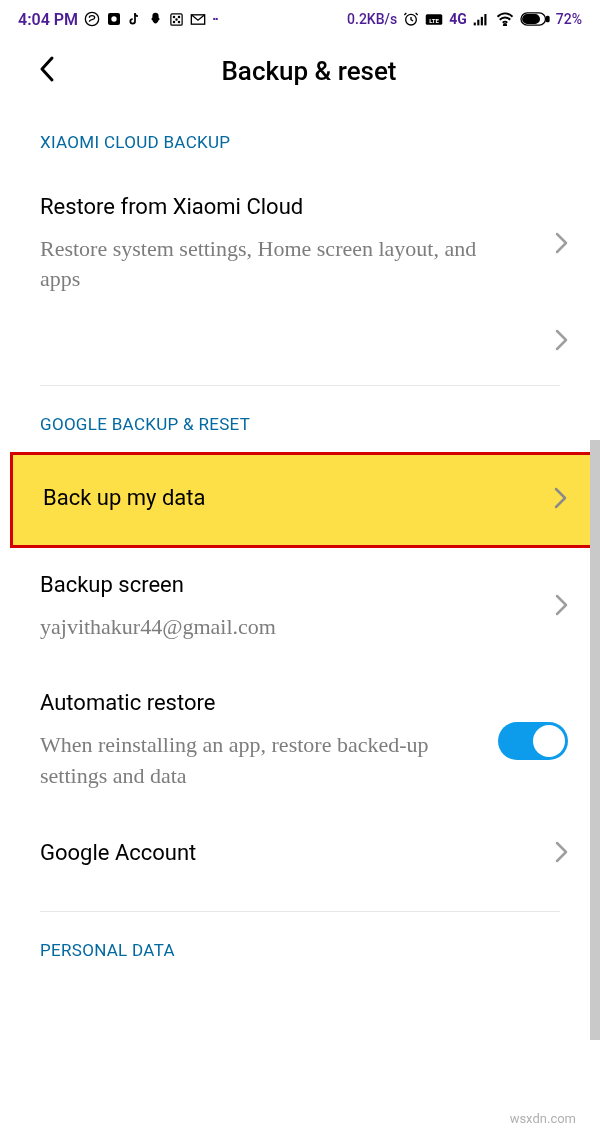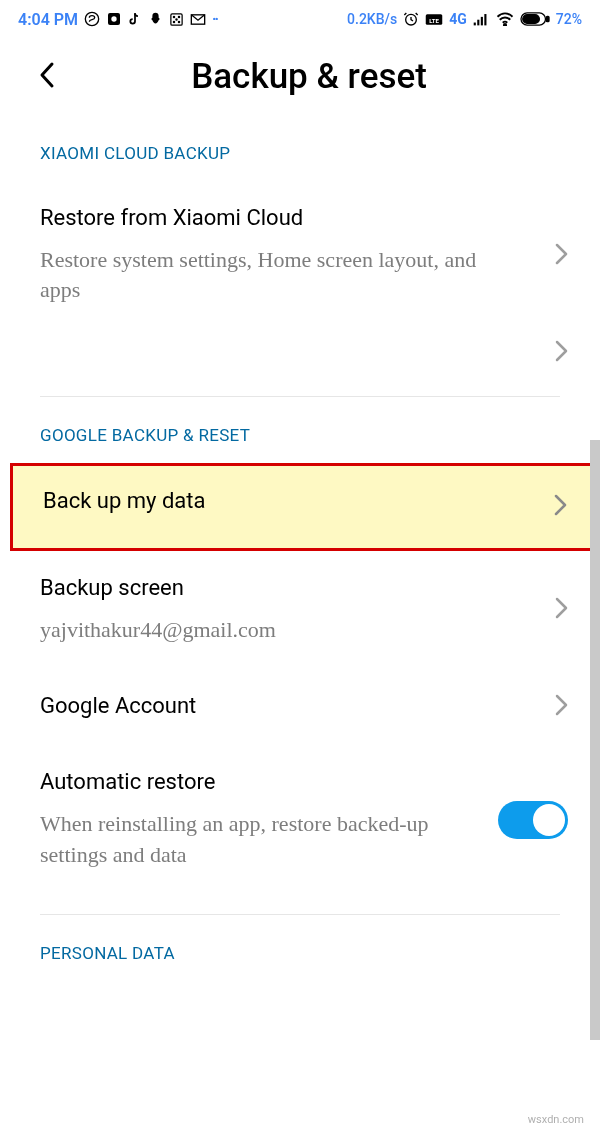--- a/index.html
+++ b/index.html
@@ -1,48 +1,48 @@
 <!DOCTYPE html>
 <html><head>
   <meta charset="utf-8">
   <style>
     * { margin: 0; padding: 0; box-sizing: border-box; font-family: -apple-system, BlinkMacSystemFont, 'Segoe UI', Roboto, sans-serif; }
     body { width: 600px; height: 1130px; background: #fff; position: relative; overflow: hidden; }
 
-    .status-bar { height: 38px; display: flex; justify-content: space-between; padding: 0 18px; font-size: 15px; font-weight: 500; color: #3b82f6; }
+    .status-bar { height: 38px; display: flex; justify-content: space-between; padding: 0 18px; font-size: 15px; font-weight: 500; color: #4c1d95; }
     .status-left { display: flex; align-items: center; gap: 6px; }
     .status-right { display: flex; align-items: center; gap: 6px; font-size: 14px; }
     .status-time { font-size: 16px; font-weight: 600; }
     .status-icon { display: inline-flex; align-items: center; }
 
     .header { display: flex; align-items: center; padding: 18px 20px 18px 38px; position: relative; }
     .back-btn { position: absolute; left: 38px; top: 50%; transform: translateY(-50%); }
-    .page-title { flex: 1; text-align: center; font-size: 35px; font-weight: 500; color: #000; }
+    .page-title { flex: 1; text-align: center; font-size: 26px; font-weight: 500; color: #000; }
 
     .content { padding: 0; }
     .section-header { padding: 28px 40px 18px 40px; font-size: 17px; color: #0369a1; font-weight: 400; letter-spacing: 0.3px; }
 
     .list-item { padding: 18px 40px; display: flex; align-items: center; position: relative; justify-content: center; }
     .list-item.tall { padding: 22px 40px 24px 40px; }
     .item-body { flex: 1; padding-right: 48px; }
     .item-title { font-size: 22px; color: #000; font-weight: 400; line-height: 1.35; }
     .item-sub { font-size: 22px; color: #7d7d7d; font-weight: 400; line-height: 1.4; margin-top: 12px; font-family: Liberation Serif, serif; }
     .chevron { position: absolute; right: 32px; top: 50%; transform: translateY(-50%); color: #9e9e9e; }
 
     .divider { height: 1px; background: #e6e6e6; margin: 20px 40px 0 40px; }
 
-    .highlight { background: #fef9c3; border: 3px solid #d40000; margin: 0 6px 0 10px; padding: 20px 30px 32px 30px; }
+    .highlight { background: #fde047; border: 3px solid #d40000; margin: 0 6px 0 10px; padding: 28px 30px 32px 30px; }
     .highlight .chevron { right: 24px; }
 
     .toggle { position: absolute; right: 32px; top: 50%; transform: translateY(-50%); width: 70px; height: 38px; background: #0d9cec; border-radius: 19px; }
     .toggle-knob { position: absolute; right: 3px; top: 3px; width: 32px; height: 32px; background: #fff; border-radius: 50%; }
 
     .scrollbar { position: absolute; right: 0; top: 440px; width: 10px; height: 600px; background: #c9c9c9; }
 
-    .watermark { position: absolute; bottom: 4px; right: 16px; font-size: 11px; color: #b0b0b0; }
+    .watermark { position: absolute; bottom: 4px; right: 24px; font-size: 13px; color: #b0b0b0; }
   </style>
 </head>
 <body>
 
 <div class="status-bar">
   <div class="status-left">
     <span class="status-time">4:04 PM</span>
     <span class="status-icon">
         <svg width="16" height="16" viewBox="0 0 24 24" fill="#000">
           <circle cx="12" cy="12" r="10" fill="none" stroke="#000" stroke-width="2"></circle>
@@ -170,38 +170,38 @@
     <div class="item-body">
       <div class="item-title">Backup screen</div>
       <div class="item-sub">yajvithakur44@gmail.com</div>
     </div>
     <span class="chevron"><svg width="13" height="22" viewBox="0 0 13 22" fill="none" stroke="#9e9e9e" stroke-width="2.5" stroke-linecap="round" stroke-linejoin="round">
           <path d="M2 2l9 9-9 9"></path>
         </svg></span>
   </div>
 
   <div class="list-item tall">
-    <div class="item-body">
-      <div class="item-title">Google Account</div>
-    </div>
-    <span class="chevron"><svg width="13" height="22" viewBox="0 0 13 22" fill="none" stroke="#9e9e9e" stroke-width="2.5" stroke-linecap="round" stroke-linejoin="round">
-          <path d="M2 2l9 9-9 9"></path>
-        </svg></span>
-  </div>
-
-  <div class="list-item tall">
     <div class="item-body" style="padding-right:90px;">
       <div class="item-title">Automatic restore</div>
       <div class="item-sub">When reinstalling an app, restore backed-up settings and data</div>
     </div>
     <div class="toggle">
       <div class="toggle-knob"></div>
     </div>
   </div>
 
+  <div class="list-item tall">
+    <div class="item-body">
+      <div class="item-title">Google Account</div>
+    </div>
+    <span class="chevron"><svg width="13" height="22" viewBox="0 0 13 22" fill="none" stroke="#9e9e9e" stroke-width="2.5" stroke-linecap="round" stroke-linejoin="round">
+          <path d="M2 2l9 9-9 9"></path>
+        </svg></span>
+  </div>
+
   <div class="divider"></div>
 
   <div class="section-header">PERSONAL DATA</div>
 
 </div>
 
 <div class="scrollbar"></div>
 
 <div class="watermark">wsxdn.com</div>
 

